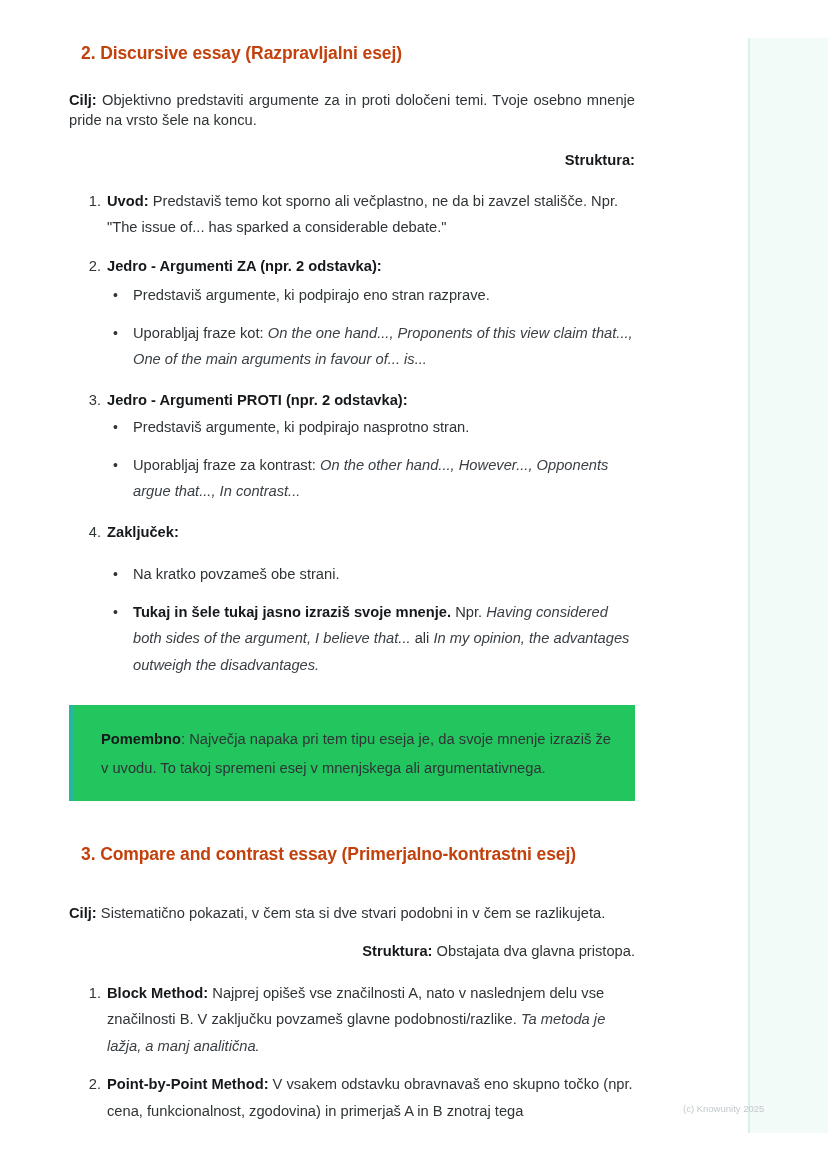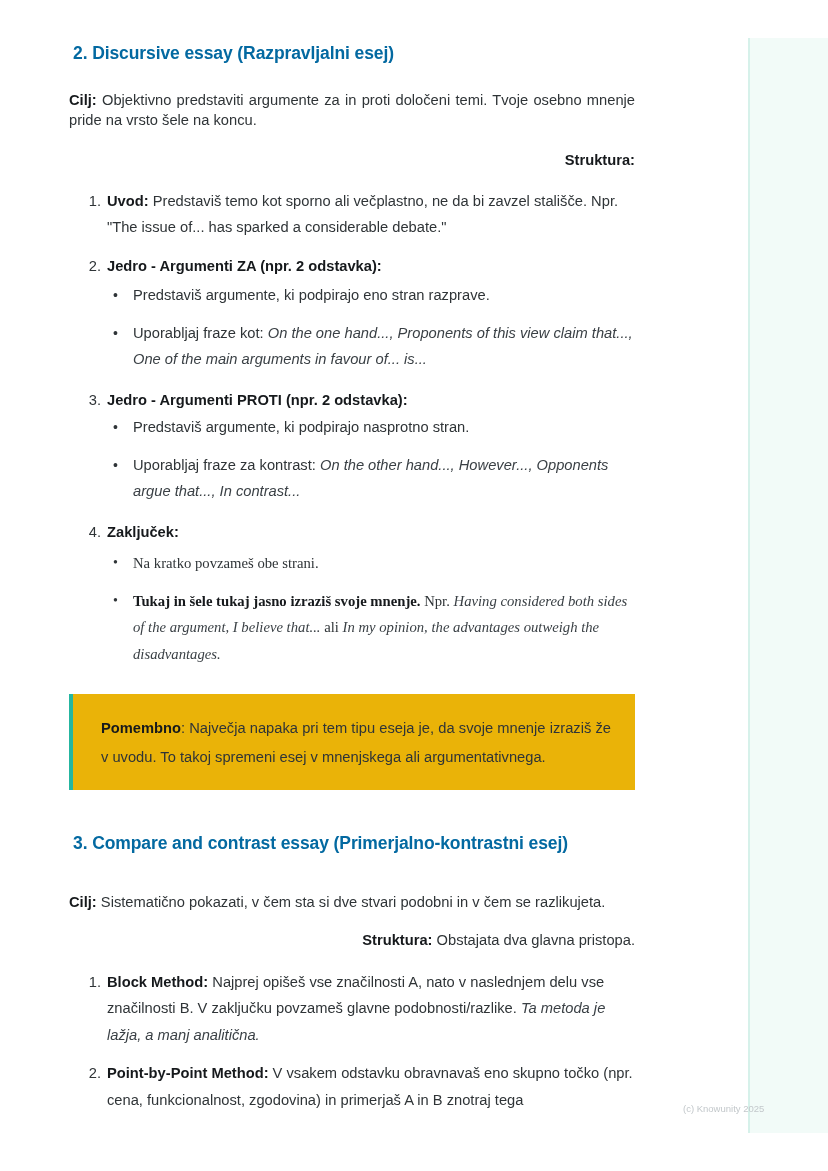--- a/index.html
+++ b/index.html
@@ -37,22 +37,22 @@
   .content {
     position: absolute;
     left: 69px;
     top: 0;
     width: 566px;
   }
 
   h2.section-heading {
     font-size: 17.5px;
     font-weight: 600;
-    color: #0369a1;
-    margin: 4px;
+    color: #c2410c;
+    margin: 12px;
     letter-spacing: -0.1px;
     line-height: 1.4;
   }
 
   p.para {
     font-size: 14.7px;
     line-height: 20px;
     color: #2f3437;
     margin: 0;
     text-align: justify;
@@ -103,21 +103,21 @@
   ul.bullets > li::before {
     content: "\2022";
     position: absolute;
     left: 6px;
     top: 0;
     color: #2f3437;
     font-size: 14px;
   }
 
   .callout {
-    background: #eab308;
+    background: #22c55e;
     border-left: 4px solid #25b6a0;
     box-sizing: border-box;
     padding: 20px 24px 18px 28px;
   }
   .callout p {
     margin: 0;
     font-size: 14.7px;
     line-height: 29px;
     color: #2f3437;
     text-align: justify;
@@ -180,21 +180,21 @@
           </li>
           <li style="margin-top:11px;">
             <span>Uporabljaj fraze za kontrast: </span><i>On the other hand..., However..., Opponents argue that..., In contrast...</i>
           </li>
         </ul>
       </li>
 
       <li style="margin-left:12px; margin-top:14px;">
         <span class="num">4</span>
         <b>Zaključek:</b>
-        <ul class="bullets" style="margin-top:5px;font-family:Liberation Serif, serif;">
+        <ul class="bullets" style="margin-top:16px;">
           <li>
             <span>Na kratko povzameš obe strani.</span>
           </li>
           <li style="margin-top:11px;">
             <b>Tukaj in šele tukaj jasno izraziš svoje mnenje.</b><span> Npr. </span><i>Having considered both sides of the argument, I believe that...</i><span> ali </span><i>In my opinion, the advantages outweigh the disadvantages.</i>
           </li>
         </ul>
       </li>
     </ol>
 

